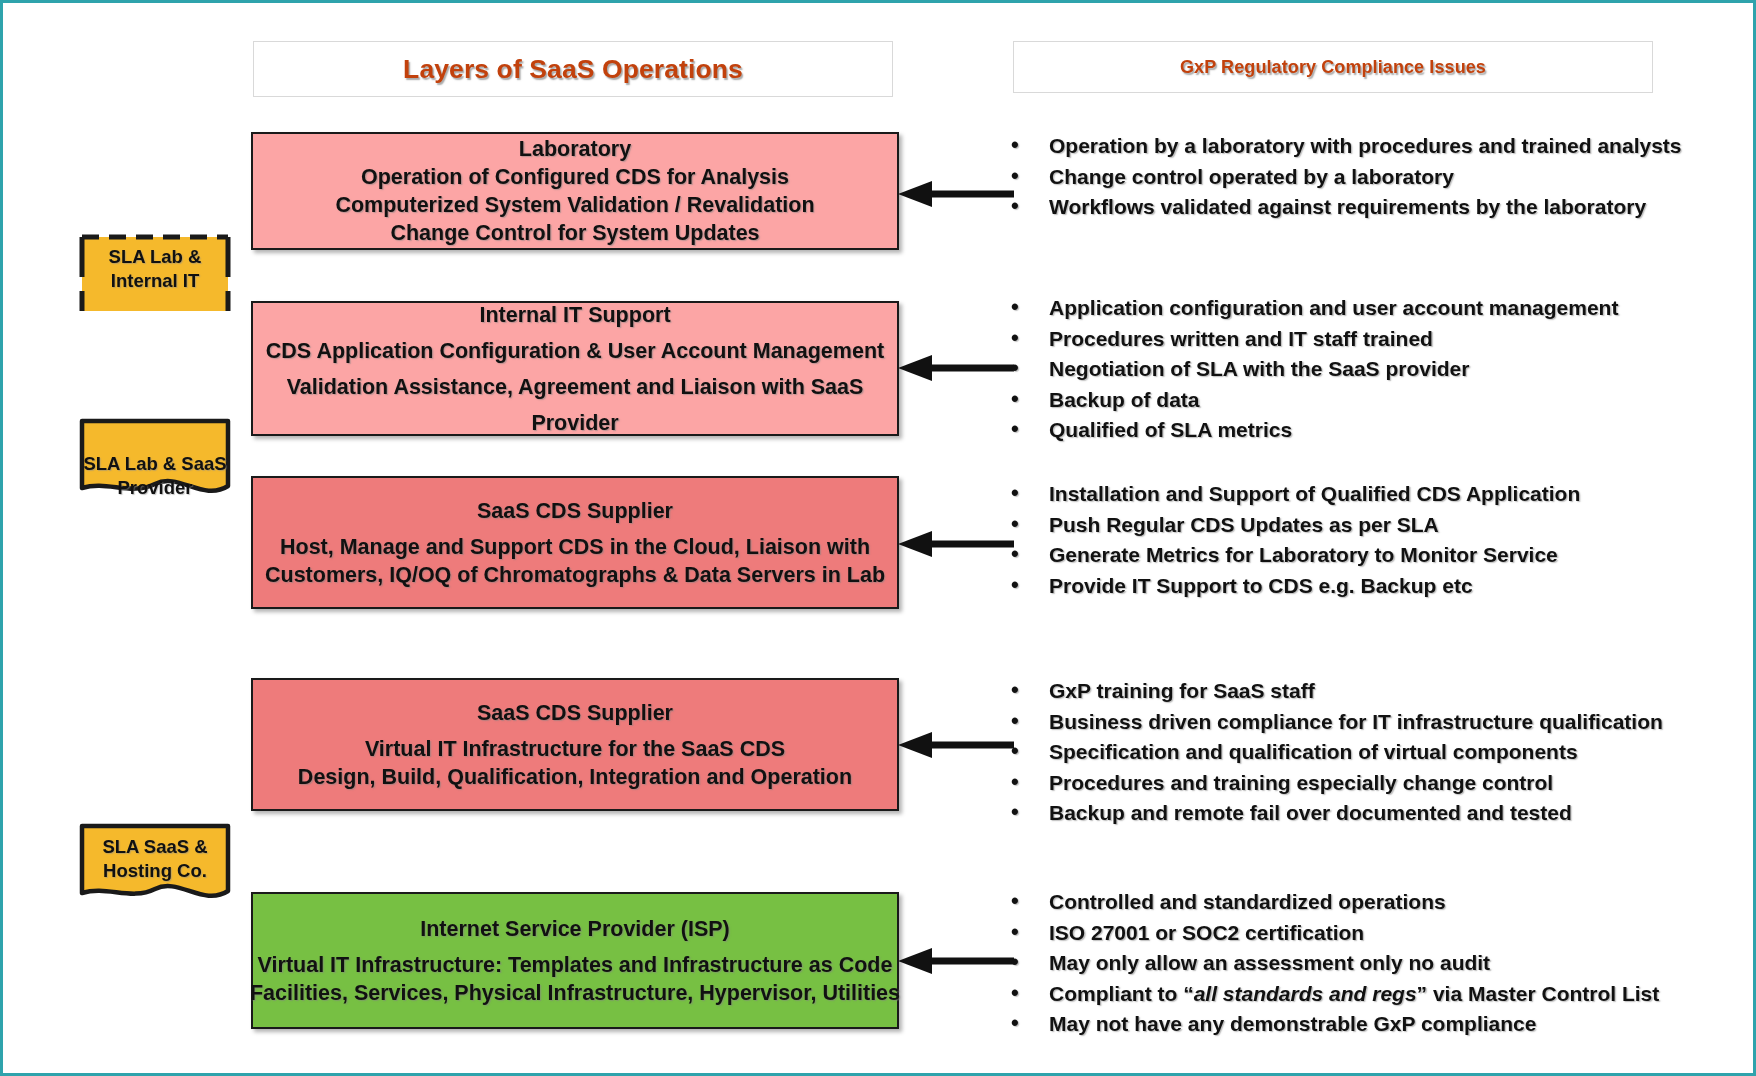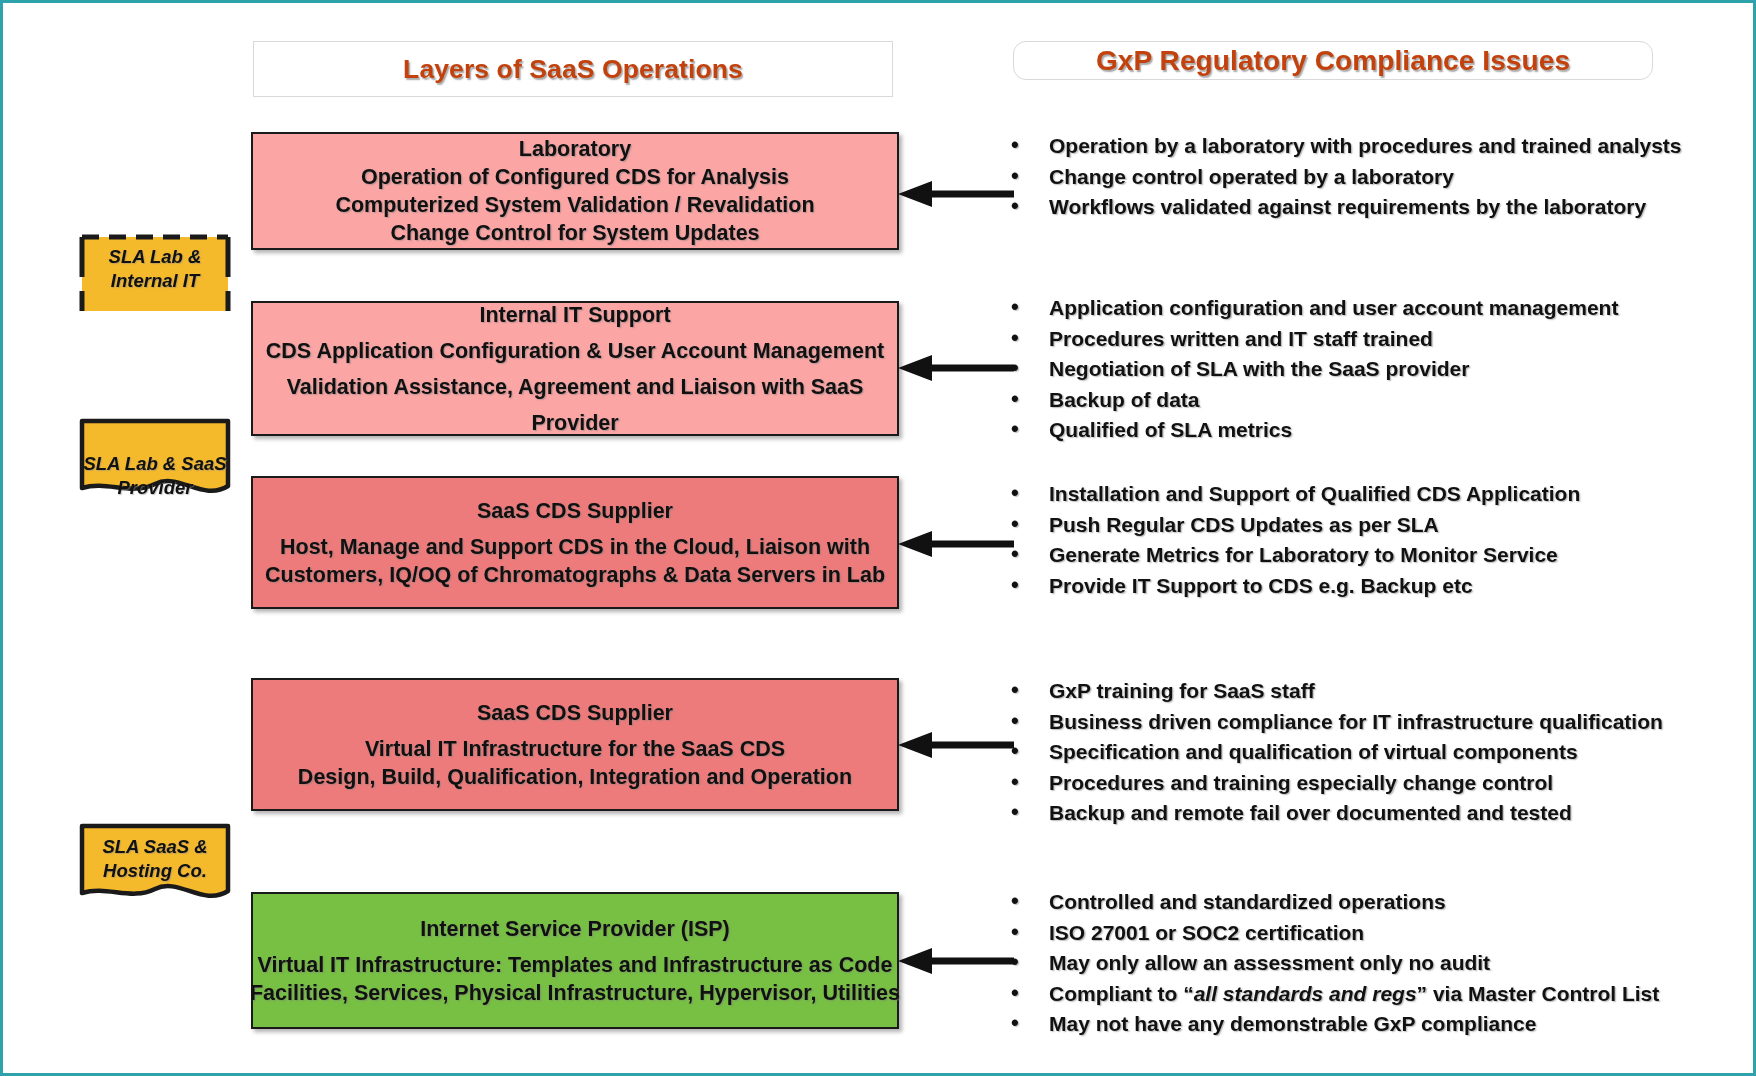--- a/index.html
+++ b/index.html
@@ -23,21 +23,21 @@
     border: 1px solid #d9d9d9;
     display: flex;
     align-items: center;
     justify-content: center;
     font-weight: bold;
     color: #c2410c;
     text-shadow: 1.5px 1.5px 1.5px rgba(120,120,120,0.65);
     letter-spacing: 0.1px;
   }
   #hdr-left  { left: 250px;  top: 38px;  width: 640px; height: 56px; font-size: 26.5px; }
-  #hdr-right { left: 1010px; top: 38px;  width: 640px; height: 39px; font-size: 28px; border-radius: 13px; }
+  #hdr-right { left: 1010px; top: 38px;  width: 640px; height: 52px; font-size: 18px; }
 
   
   .layer-box {
     position: absolute;
     border: 2.5px solid #1a1a1a;
     display: flex;
     flex-direction: column;
     align-items: center;
     justify-content: center;
     text-align: center;
@@ -63,21 +63,20 @@
   #box-isp   { left: 248px; top: 889px; width: 648px; height: 137px; }
 
   
   .sla {
     position: absolute;
     display: flex;
     flex-direction: column;
     align-items: center;
     justify-content: flex-start;
     text-align: center;
-    font-style: italic;
   }
   .sla svg { position: absolute; left: 0; top: 0; }
   .sla .sla-text {
     position: relative;
     z-index: 2;
     font-weight: bold;
     font-size: 18.5px;
     line-height: 24px;
     color: #111111;
     padding-top: 12px;

